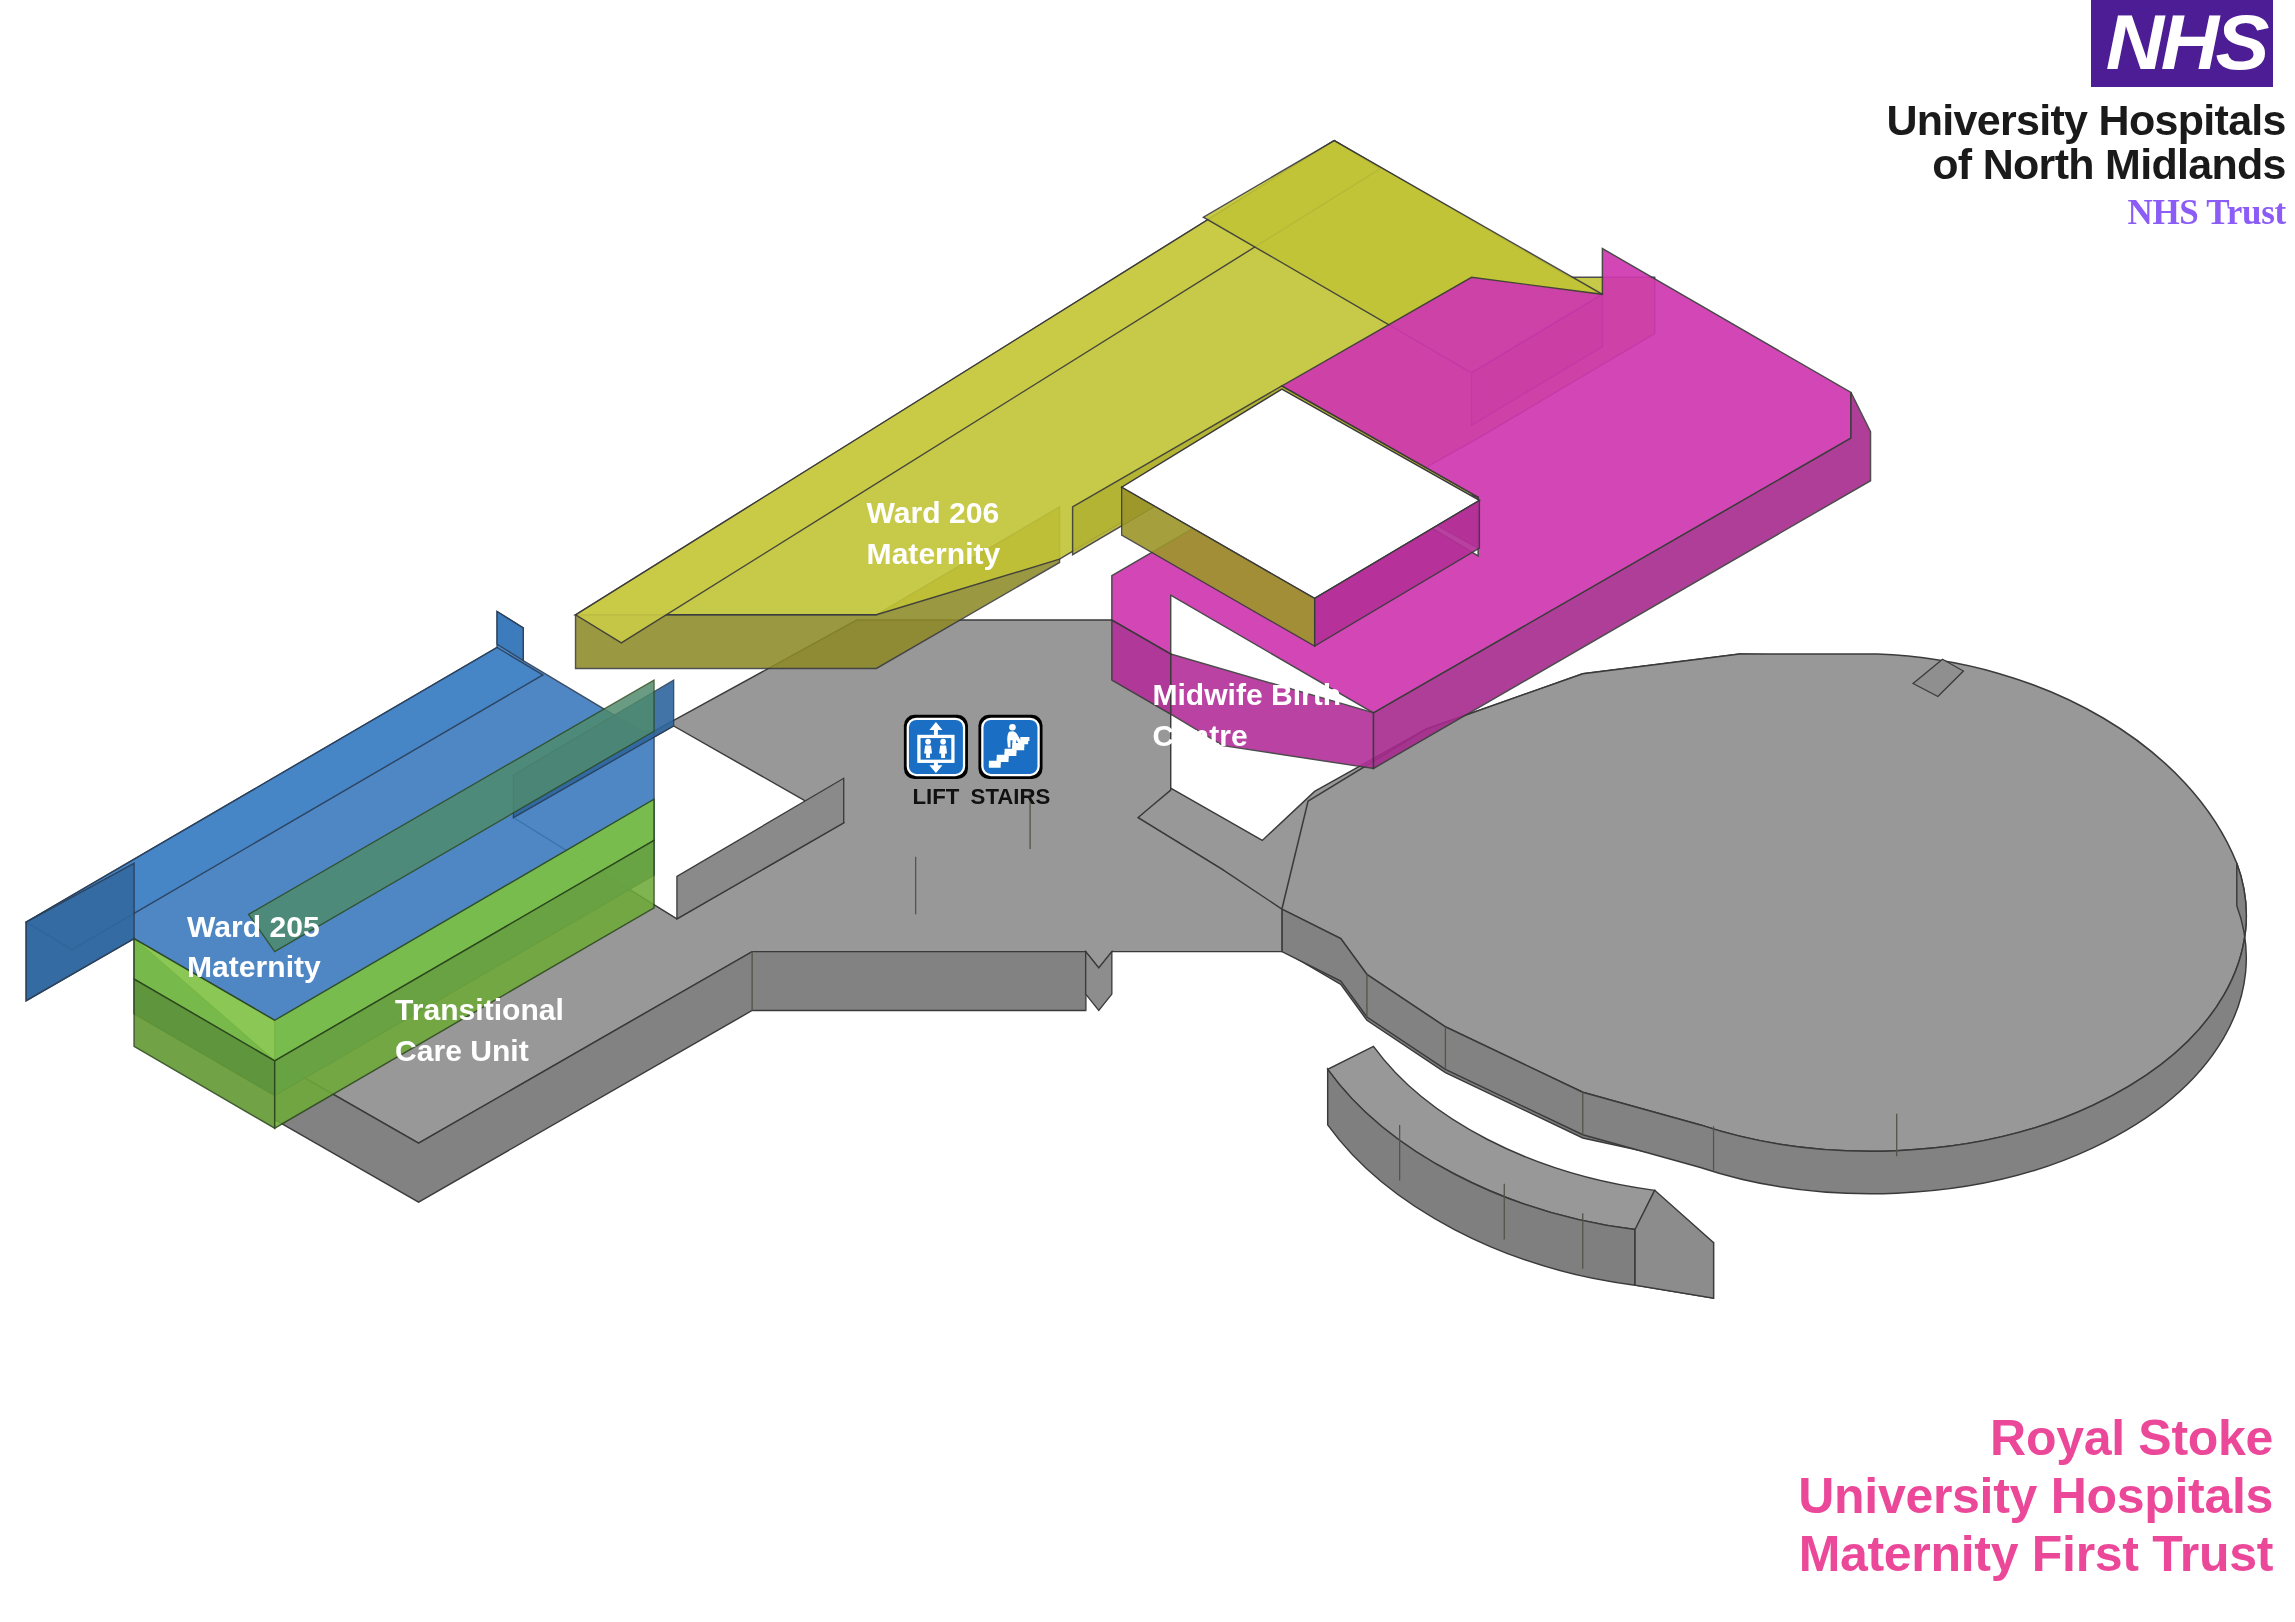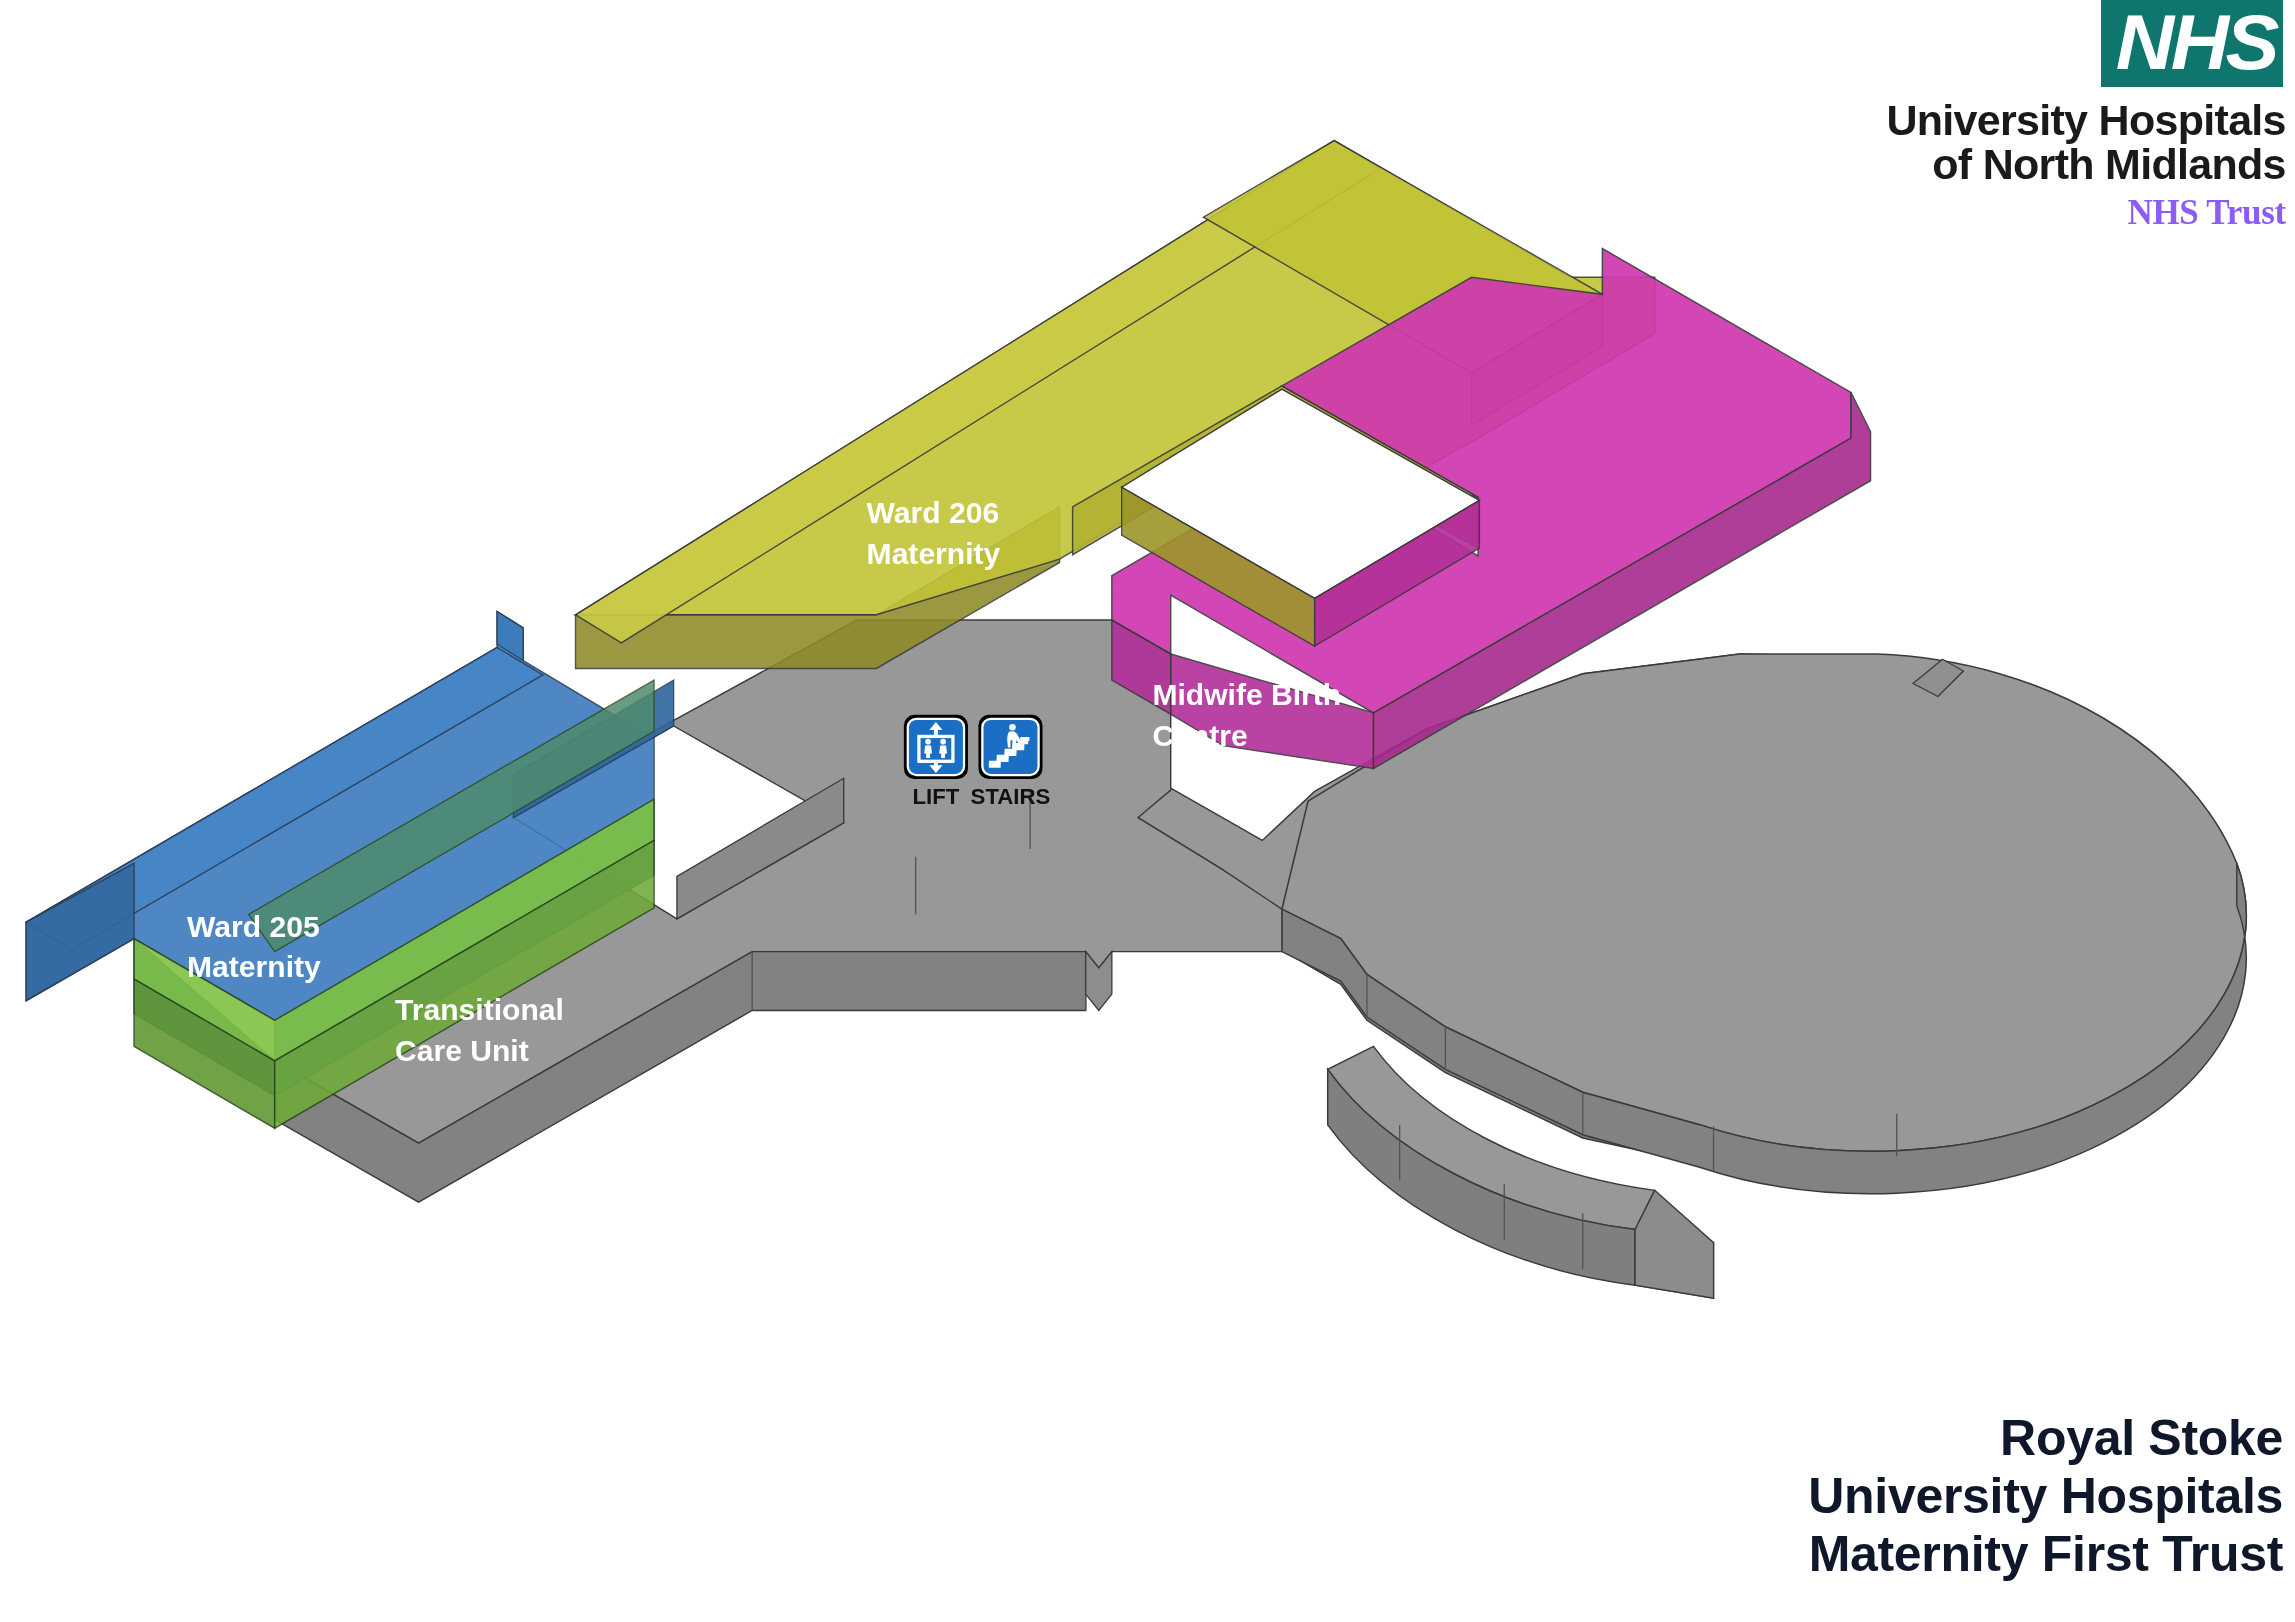--- a/index.html
+++ b/index.html
@@ -19,24 +19,24 @@
   
   #nhs-brand {
     position: absolute;
     top: 0px;
     right: 9.2px;
     width: 667px;
     text-align: right;
   }
   #nhs-logo {
     display: inline-block;
-    background: #0f766e;
+    background: #4c1d95;
     padding: 3.9px 11.8px 6.5px 11.8px;
     line-height: 1;
-    margin-right: 3px;
+    margin-right: 13px;
   }
   #nhs-logo .nhs-letters {
     display: block;
     font-family: "Liberation Sans", sans-serif;
     font-weight: bold;
     font-style: italic;
     font-size: 77px;
     letter-spacing: -3.3px;
     color: #ffffff;
     transform: scaleX(1.05);
@@ -58,28 +58,28 @@
     font-weight: bold;
     font-size: 35px;
     color: #8b5cf6;
     margin-top: 6.5px;
     letter-spacing: -0.3px;
   }
 
   
   #map-title {
     position: absolute;
-    right: 12px;
+    right: 22px;
     bottom: 39px;
     text-align: right;
     font-family: "Liberation Sans", sans-serif;
     font-weight: bold;
     font-size: 50px;
     line-height: 1.16;
-    color: #0f172a;
+    color: #ec4899;
     letter-spacing: -0.3px;
   }
   #map-title .title-line { display: block; }
 
   
   #floorplan-stage {
     position: absolute;
     left: 0;
     top: 0;
     width: 1930px;

